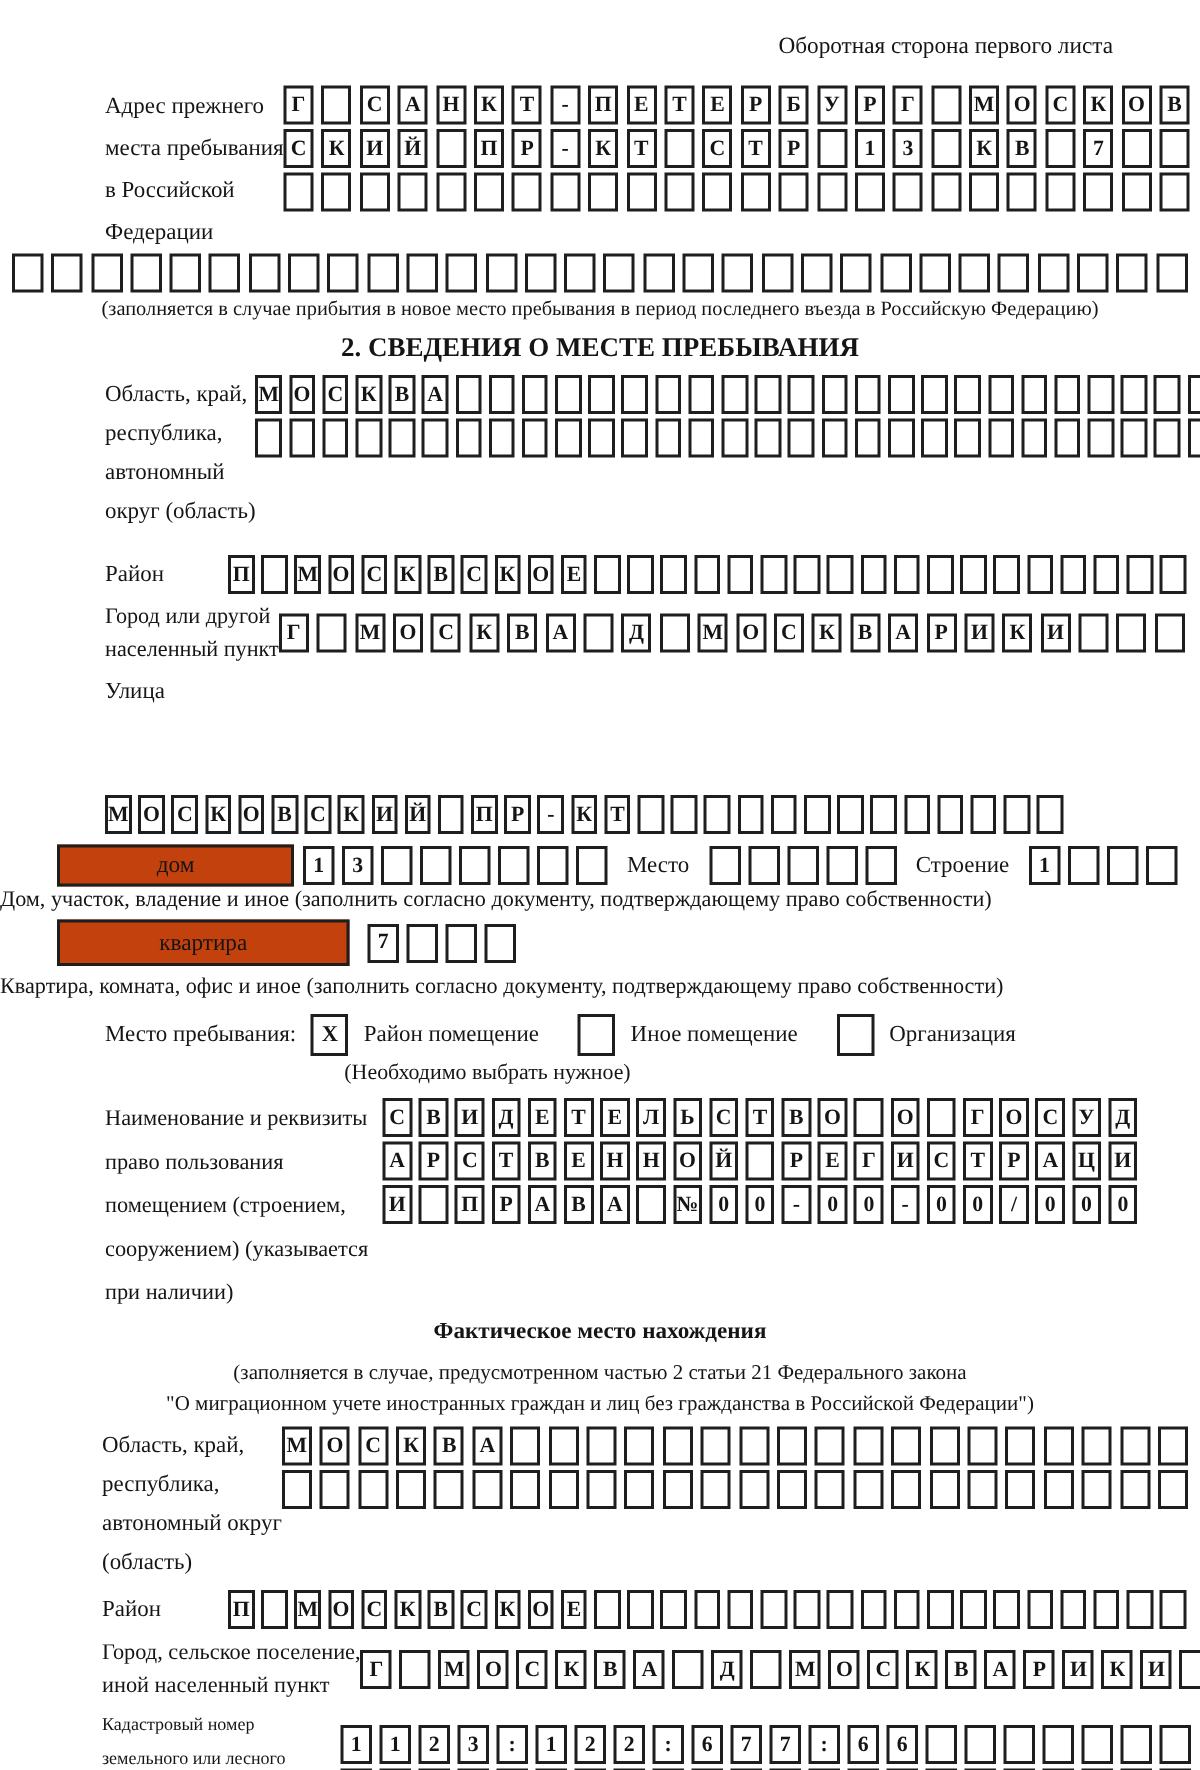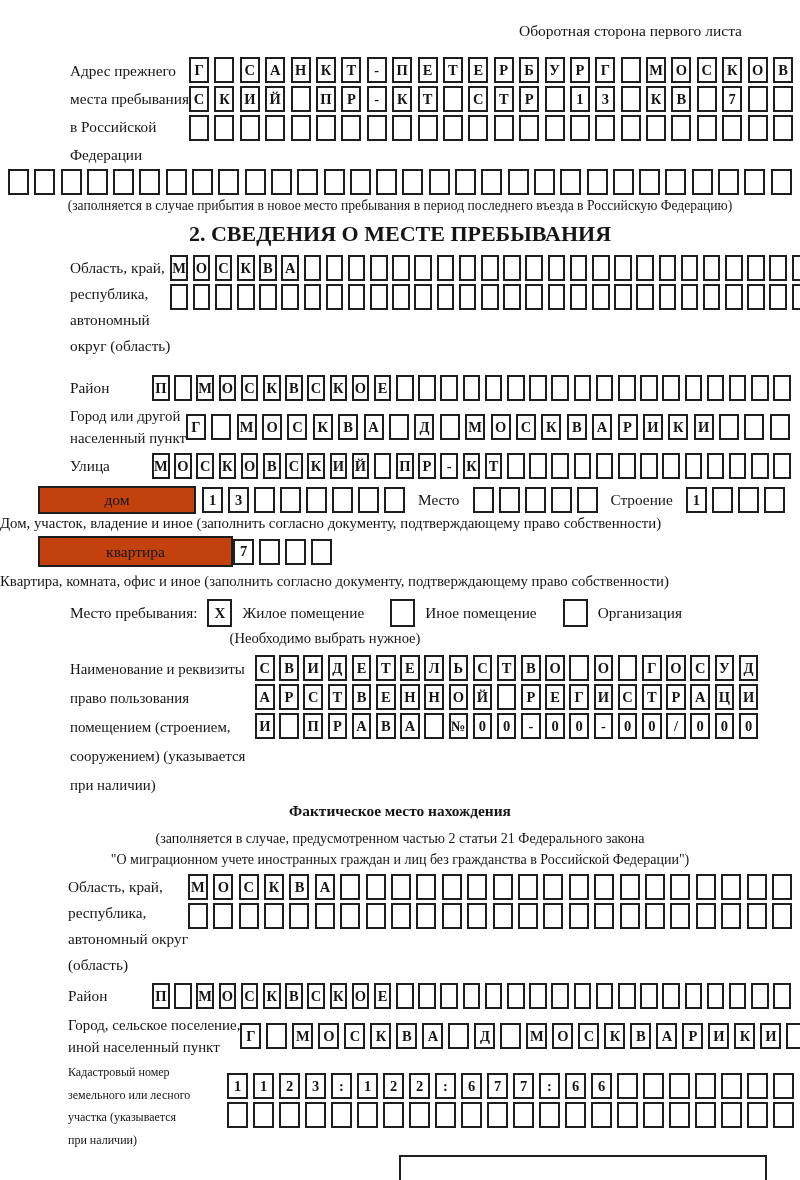--- a/index.html
+++ b/index.html
@@ -27,21 +27,21 @@
     background:#fff;
   }
   .cA   { gap:5.4px; }  .cA .cell   { width:20px; }
   .cB   { gap:4.6px; }  .cB .cell   { width:17.6px; }
   .cM   { gap:5px;   }  .cM .cell   { width:21px; }
   .cDoc { gap:4.6px; }  .cDoc .cell { width:19.6px; }
   .cFull { width:784px; justify-content:space-between; } .cFull .cell { width:21px; }
   .cSmall { gap:5px; } .cSmall .cell { width:21px; }
 
   .note-c { text-align:center; font-size:13.6px; }
-  .sec-title { text-align:center; font-size:22px; font-weight:bold; margin:7px 0 8px 0; }
+  .sec-title { text-align:center; font-size:18px; font-weight:bold; margin:7px 0 8px 0; }
   .plain-note { font-size:14.8px; margin:1px 0 4px 0; }
 
   .wordbox { box-sizing:border-box; border:2px solid #1e1e1e; display:flex;
              align-items:center; justify-content:center; font-size:15.5px; background:#c2410c; }
   .dom-box { width:158px; height:28px; }
   .kv-box  { width:195px; height:31px; }
   .inline-lbl { font-size:15.3px; line-height:28px; padding:0 7px; white-space:nowrap; }
 
   .chk { width:25px; height:28px; box-sizing:border-box; border:2px solid #1e1e1e;
          display:flex; align-items:center; justify-content:center;
@@ -319,21 +319,21 @@
         <span class="cell">Р</span>
         <span class="cell">И</span>
         <span class="cell">К</span>
         <span class="cell">И</span>
         <span class="cell"></span>
         <span class="cell"></span>
         <span class="cell"></span>
       </div>
   </div>
 
-  <div class="frow ml70" style="margin-top:4px;">
+  <div class="frow ml70" style="margin-top:4px;flex-direction:column;">
     <div class="lbl" style="flex:0 0 82px; line-height:26px;">Улица</div>
     <div class="cells cB">
         <span class="cell">М</span>
         <span class="cell">О</span>
         <span class="cell">С</span>
         <span class="cell">К</span>
         <span class="cell">О</span>
         <span class="cell">В</span>
         <span class="cell">С</span>
         <span class="cell">К</span>
@@ -384,37 +384,37 @@
     <div class="inline-lbl">Строение</div>
     <div class="cells cSmall" style="margin-bottom:0;">
         <span class="cell">1</span>
         <span class="cell"></span>
         <span class="cell"></span>
         <span class="cell"></span>
       </div>
   </div>
   <div class="plain-note ml70">Дом, участок, владение и иное (заполнить согласно документу, подтверждающему право собственности)</div>
 
-  <div class="frow ml38" style="margin-top:4px; align-items:center; ">
+  <div class="frow ml38" style="margin-top:4px; align-items:center; gap:12px;">
     <div class="wordbox kv-box">квартира</div>
     <div class="cells cSmall" style="margin-bottom:0;">
         <span class="cell">7</span>
         <span class="cell"></span>
         <span class="cell"></span>
         <span class="cell"></span>
       </div>
   </div>
   <div class="plain-note ml70" style="margin-top:6px;">Квартира, комната, офис и иное (заполнить согласно документу, подтверждающему право собственности)</div>
 
   <div class="frow ml70 stay-row">
     <span>Место пребывания:</span>
     <span class="gap-s"></span>
     <span class="chk">X</span>
     <span class="gap-s"></span>
-    <span>Жилое помещение</span>
+    <span>Район помещение</span>
     <span class="gap-m"></span>
     <span class="chk"></span>
     <span class="gap-s"></span>
     <span>Иное помещение</span>
     <span class="gap-m"></span>
     <span class="chk"></span>
     <span class="gap-s"></span>
     <span>Организация</span>
   </div>
   <div style="margin-left:200px; width:250px; text-align:center; font-size:14.6px; margin-top:3px;">(Необходимо выбрать нужное)</div>

